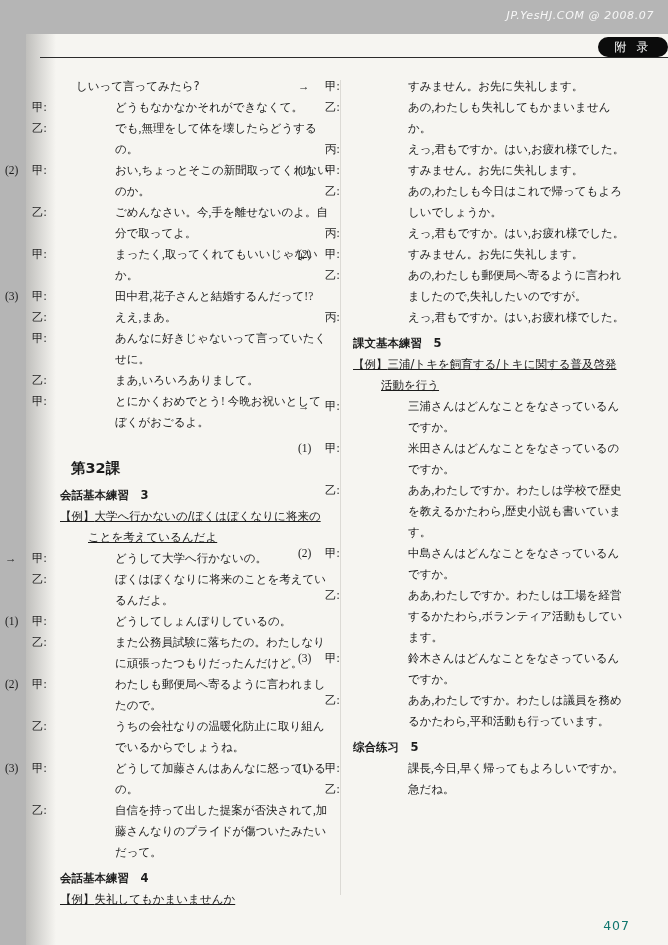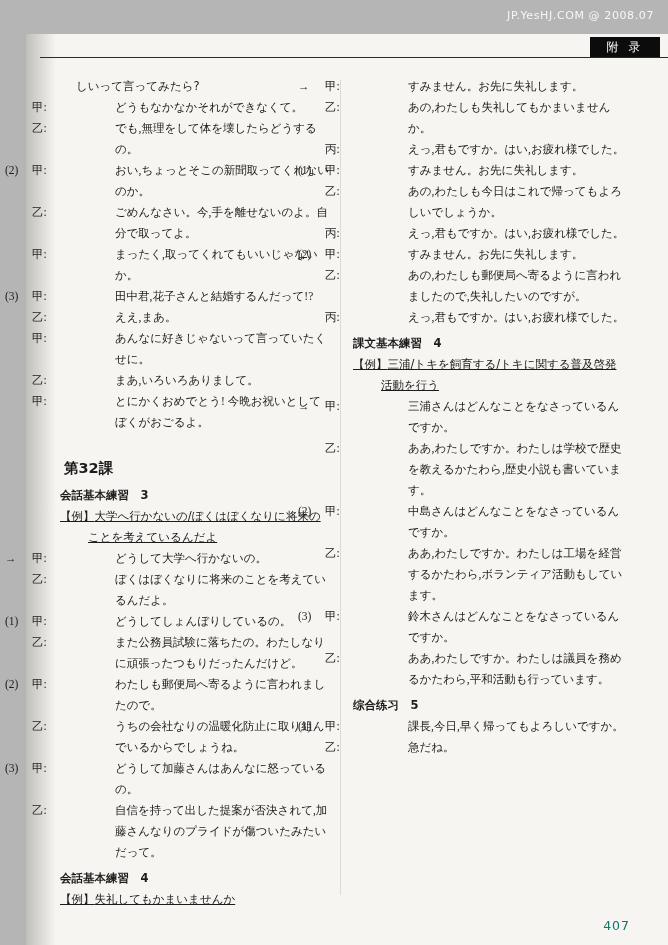--- a/index.html
+++ b/index.html
@@ -6,56 +6,56 @@
   html,body { width:668px; height:945px; }
   body {
     position:relative;
     font-family:"DejaVu Sans", sans-serif;
     background:#b5b5b5;
     overflow:hidden;
     color:#1e1e1e;
   }
   .watermark {
     position:absolute; top:9px; right:14px;
-    font-size:11px; letter-spacing:.6px; color:#f7f7f7;
+    font-size:11px; letter-spacing:.6px; color:#f7f7f7;font-style:italic;
   }
   .page {
     position:absolute; top:34px; left:26px; right:0; bottom:0;
     background:#f6f5f1;
   }
   .page::before {
     content:""; position:absolute; top:0; left:0; bottom:0; width:30px;
     background:linear-gradient(to right, rgba(50,50,50,.28), rgba(50,50,50,0));
     pointer-events:none; z-index:5;
   }
   .badge {
-    position:absolute; top:3px; right:8px; width:70px; height:20px;
+    position:absolute; top:3px; right:0; width:70px; height:20px;
     background:#0c0c0c; color:#ffffff; font-size:12px; letter-spacing:3px;
-    display:flex; align-items:center; justify-content:center; z-index:2;
+    display:flex; align-items:center; justify-content:center; z-index:2;border-radius:10px;
   }
   .rule {
     position:absolute; top:23px; left:14px; right:0; height:1px;
     background:#2b2b2b;
   }
   .cols {
     position:absolute; top:42px; left:34px; bottom:34px;
     display:flex; align-items:flex-start;
   }
   .col { width:272px; }
   .divider {
     align-self:stretch; width:1px; background:#dcdad5;
     margin:4px 12px 16px 8px;
   }
   .line { font-size:11.5px; line-height:21px; color:#1c1c1c; }
   .line.dlg { padding-left:55px; text-indent:-55px;font-family:Liberation Serif, serif; }
   .num { display:inline-block; width:27px; }
   .spk { display:inline-block; width:28px; }
   .line.cont { padding-left:16px; }
   .line.ex { padding-left:28px; text-indent:-28px;text-decoration:underline; }
-  .line.h1 { font-size:14.5px; line-height:22px; font-weight:bold; margin:24px 4px 6px; }
+  .line.h1 { font-size:14.5px; line-height:22px; font-weight:bold; margin:24px 11px 6px; }
   .line.h2 { font-weight:bold; margin-top:5px; }
   .pagenum {
     position:absolute; right:38px; bottom:12px;
     font-size:12.5px; color:#0f766e; letter-spacing:1px;
   }
 </style>
 </head>
 <body>
 
 <div class="scan">
@@ -96,23 +96,24 @@
       <div class="col" id="col-right">
           <div class="line dlg"><span class="num">→</span><span class="spk">甲:</span><span class="txt">すみません。お先に失礼します。</span></div>
           <div class="line dlg"><span class="num"></span><span class="spk">乙:</span><span class="txt">あの,わたしも失礼してもかまいませんか。</span></div>
           <div class="line dlg"><span class="num"></span><span class="spk">丙:</span><span class="txt">えっ,君もですか。はい,お疲れ様でした。</span></div>
           <div class="line dlg"><span class="num">(1)</span><span class="spk">甲:</span><span class="txt">すみません。お先に失礼します。</span></div>
           <div class="line dlg"><span class="num"></span><span class="spk">乙:</span><span class="txt">あの,わたしも今日はこれで帰ってもよろしいでしょうか。</span></div>
           <div class="line dlg"><span class="num"></span><span class="spk">丙:</span><span class="txt">えっ,君もですか。はい,お疲れ様でした。</span></div>
           <div class="line dlg"><span class="num">(2)</span><span class="spk">甲:</span><span class="txt">すみません。お先に失礼します。</span></div>
           <div class="line dlg"><span class="num"></span><span class="spk">乙:</span><span class="txt">あの,わたしも郵便局へ寄るように言われましたので,失礼したいのですが。</span></div>
           <div class="line dlg"><span class="num"></span><span class="spk">丙:</span><span class="txt">えっ,君もですか。はい,お疲れ様でした。</span></div>
-          <div class="line h2">課文基本練習　4</div>
+          <div class="line h2">課文基本練習　5</div>
           <div class="line ex"><span class="mark">【例】</span><span class="txt">三浦/トキを飼育する/トキに関する普及啓発活動を行う</span></div>
           <div class="line dlg"><span class="num">→</span><span class="spk">甲:</span><span class="txt">三浦さんはどんなことをなさっているんですか。</span></div>
+          <div class="line dlg"><span class="num">(1)</span><span class="spk">甲:</span><span class="txt">米田さんはどんなことをなさっているのですか。</span></div>
           <div class="line dlg"><span class="num"></span><span class="spk">乙:</span><span class="txt">ああ,わたしですか。わたしは学校で歴史を教えるかたわら,歴史小説も書いています。</span></div>
           <div class="line dlg"><span class="num">(2)</span><span class="spk">甲:</span><span class="txt">中島さんはどんなことをなさっているんですか。</span></div>
           <div class="line dlg"><span class="num"></span><span class="spk">乙:</span><span class="txt">ああ,わたしですか。わたしは工場を経営するかたわら,ボランティア活動もしています。</span></div>
           <div class="line dlg"><span class="num">(3)</span><span class="spk">甲:</span><span class="txt">鈴木さんはどんなことをなさっているんですか。</span></div>
           <div class="line dlg"><span class="num"></span><span class="spk">乙:</span><span class="txt">ああ,わたしですか。わたしは議員を務めるかたわら,平和活動も行っています。</span></div>
           <div class="line h2">综合练习　5</div>
           <div class="line dlg"><span class="num">(1)</span><span class="spk">甲:</span><span class="txt">課長,今日,早く帰ってもよろしいですか。</span></div>
           <div class="line dlg"><span class="num"></span><span class="spk">乙:</span><span class="txt">急だね。</span></div>
         </div>
     </div>

